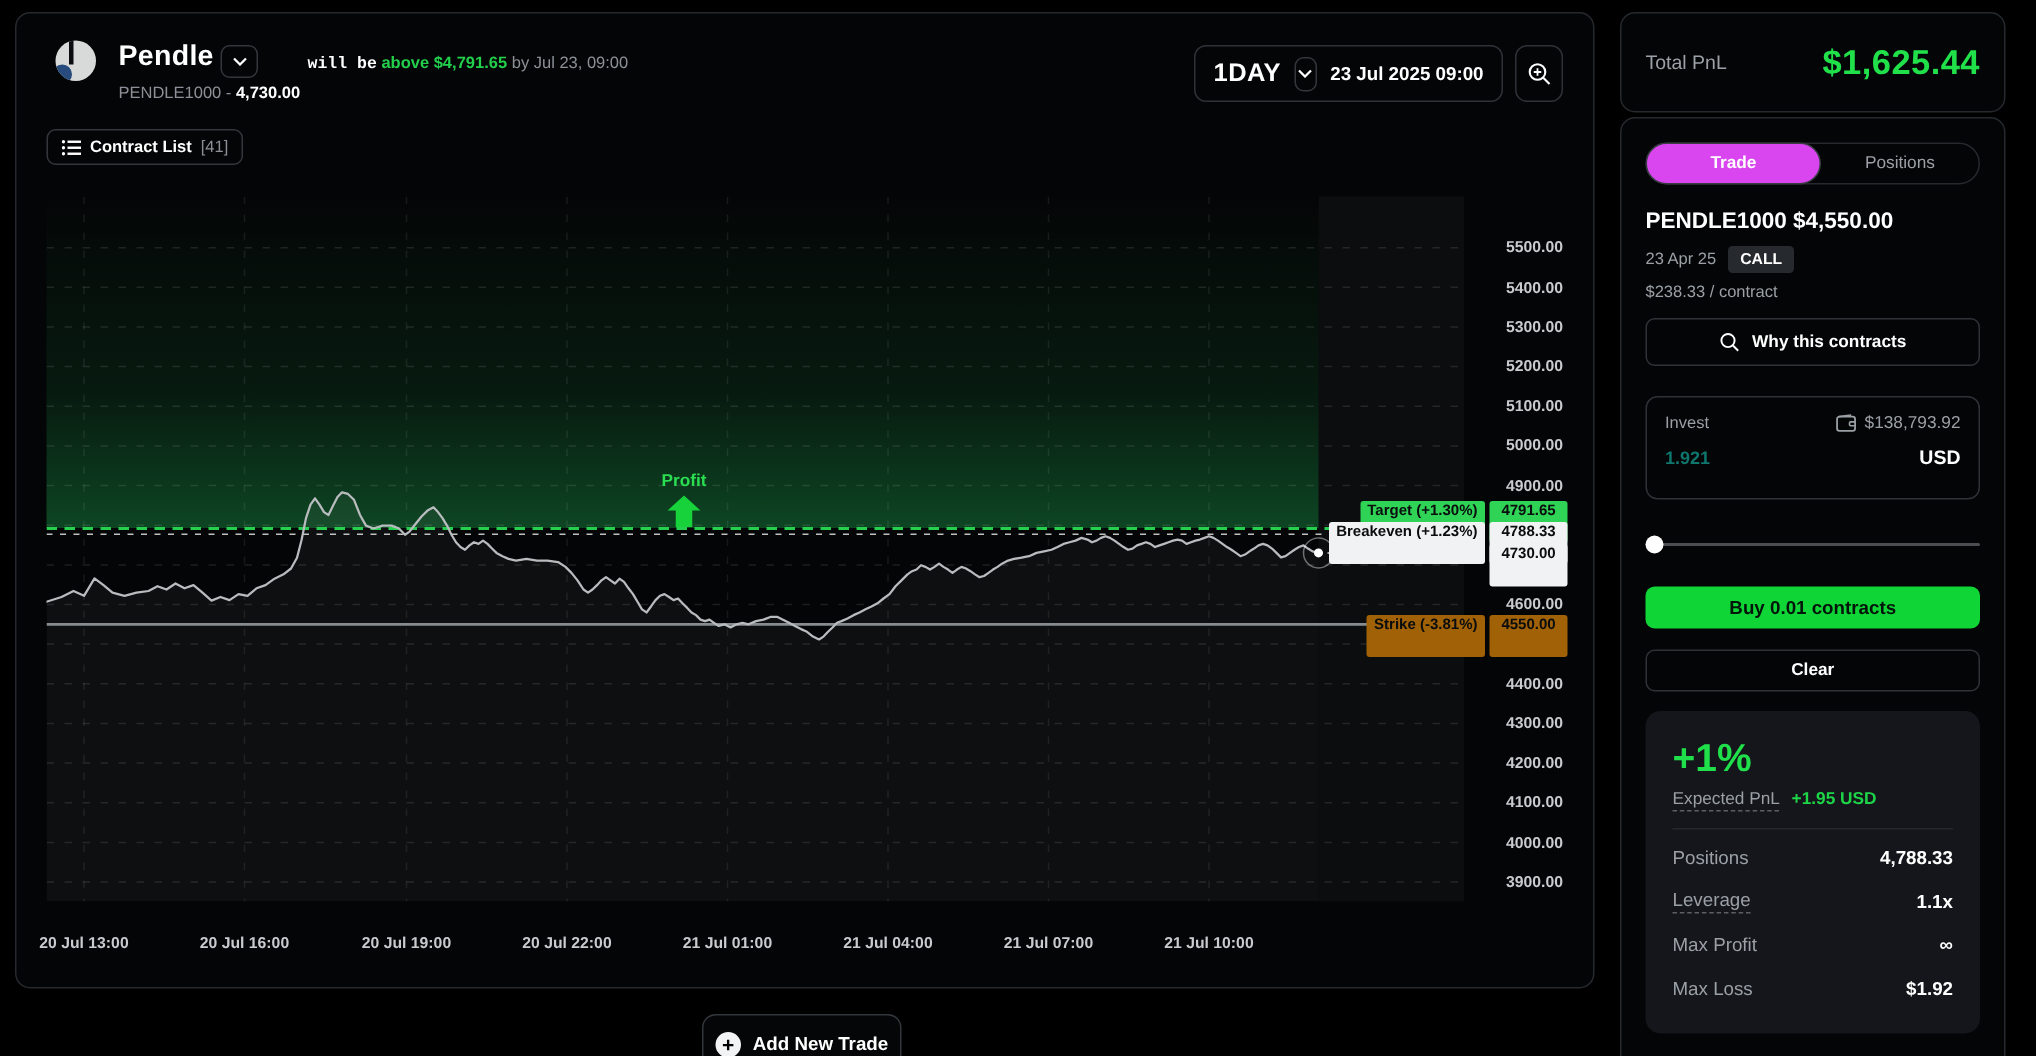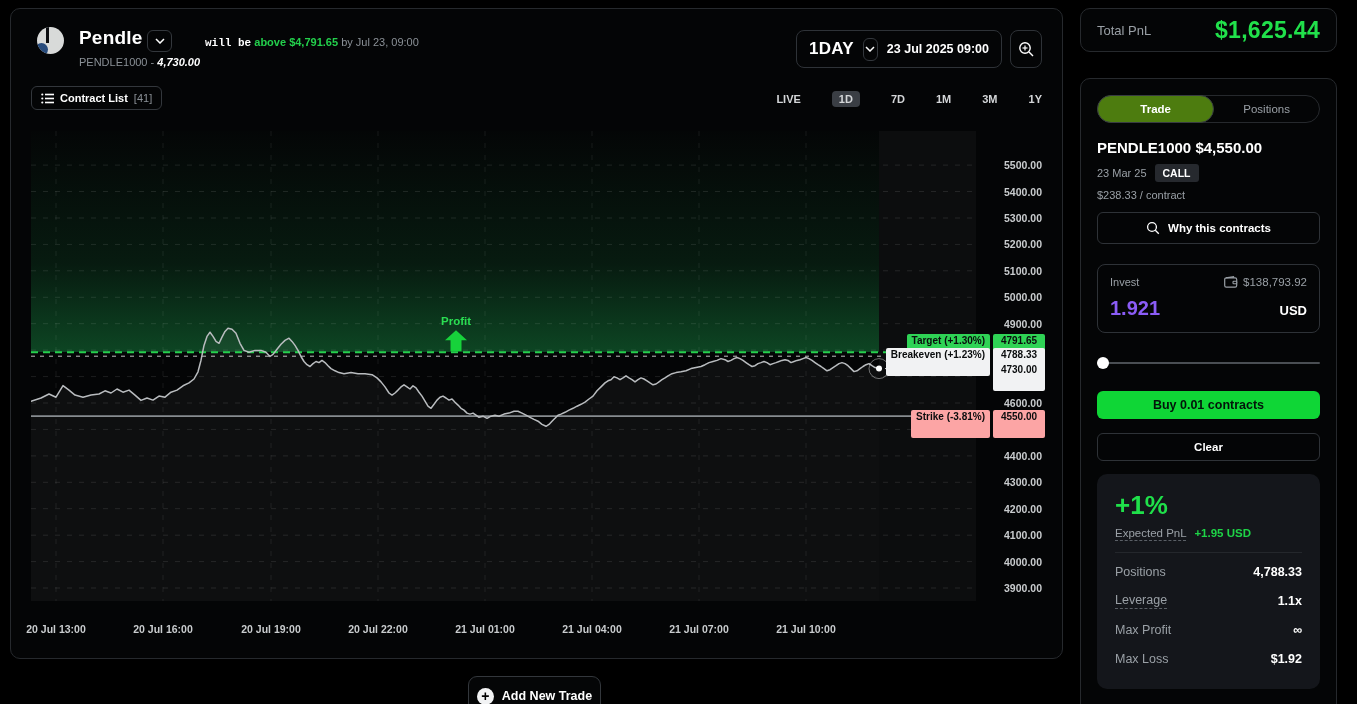--- a/index.html
+++ b/index.html
@@ -7,21 +7,21 @@
   *{box-sizing:border-box;}
   .panel{position:absolute;border:1px solid #26292d;border-radius:10px;background:#040506;}
   
   #chart-panel{left:10px;top:8px;width:1053px;height:651px;padding-left:37px;}
   .avatar{position:absolute;left:26px;top:18px;width:27px;height:27px;border-radius:50%;background:#d8dad9;overflow:hidden;}
   .avatar .slice{position:absolute;left:9px;top:0;width:3px;height:16px;background:#0b0d10;}
   .avatar .dot{position:absolute;left:-2px;bottom:-2px;width:13px;height:13px;border-radius:50%;background:#274b7c;}
   .asset-title{position:absolute;left:68px;top:18px;font-size:19px;font-weight:800;color:#fff;letter-spacing:.2px;}
   .chev-box{position:absolute;left:136px;top:21px;width:25px;height:22px;border:1px solid #33373c;border-radius:6px;display:flex;align-items:center;justify-content:center;cursor:pointer;}
   .asset-sub{position:absolute;left:68px;top:47px;font-size:11px;color:#8b9197;}
-  .asset-sub b{color:#fff;font-weight:700;font-style:italic;}
+  .asset-sub b{color:#fff;font-weight:700;}
   .prediction{position:absolute;left:194px;top:27px;font-size:11px;color:#8b9197;}
   .prediction .w{color:#fff;font-weight:700;font-family:Liberation Mono, monospace;}
   .prediction .g{color:#23d04c;font-weight:700;}
   .tf-box{position:absolute;left:785px;top:21px;width:206px;height:38px;border:1px solid #2e3237;border-radius:8px;display:flex;align-items:center;padding:0 12px;gap:9px;}
   .tf-label{font-size:17px;font-weight:800;color:#fff;letter-spacing:.3px;}
   .tf-chev{width:25px;height:23px;border:1px solid #33373c;border-radius:6px;display:flex;align-items:center;justify-content:center;cursor:pointer;}
   .tf-date{font-size:12.5px;font-weight:700;color:#fff;white-space:nowrap;}
   .zoom-btn{position:absolute;left:999px;top:21px;width:32px;height:38px;border:1px solid #2e3237;border-radius:8px;display:flex;align-items:center;justify-content:center;cursor:pointer;}
   .cl-btn{position:absolute;left:20px;top:77px;height:24px;border:1px solid #33373c;border-radius:6px;display:flex;align-items:center;padding:0 9px;gap:6px;cursor:pointer;}
   .cl-btn span.t{font-size:11px;font-weight:700;color:#fff;}
@@ -34,46 +34,46 @@
   #future-band{position:absolute;top:0;height:470px;background:rgba(255,255,255,0.035);}
   #plot svg{position:absolute;left:0;top:0;}
   #profit-label{position:absolute;width:60px;text-align:center;font-size:11.5px;font-weight:700;color:#2ade52;}
   .ytick{position:absolute;right:20px;width:70px;text-align:right;font-size:10.5px;font-weight:700;color:#c9ccce;}
   .xtick{position:absolute;width:90px;text-align:center;font-size:10.5px;font-weight:700;color:#c9ccce;top:614px;}
   .chip-row{position:absolute;right:17px;display:flex;gap:3px;height:14px;}
   .chip{height:28px;line-height:14px;font-size:10px;font-weight:700;color:#0a0c0d;border-radius:2px;padding:0 5px;white-space:nowrap;}
   .chip.val{width:52px;padding:0;text-align:center;}
   .chip.green{background:#2fd355;}
   .chip.white{background:#f1f2f3;}
-  .chip.gray{background:#fca5a5;}
+  .chip.gray{background:#a16207;}
   #add-chart{position:absolute;left:468px;top:676px;width:133px;height:40px;border:1px solid #33373c;border-radius:9px;background:#050607;display:flex;align-items:center;justify-content:center;gap:8px;cursor:pointer;}
   #add-chart .plus{width:17px;height:17px;border-radius:50%;background:#f2f3f4;color:#000;font-size:14px;font-weight:800;line-height:16px;text-align:center;}
   #add-chart .t{font-size:12.5px;font-weight:700;color:#fff;}
   
-  #pnl-card{left:1080px;top:8px;width:257px;height:44px;display:flex;align-items:center;justify-content:space-between;padding:0 16px;}
+  #pnl-card{left:1080px;top:8px;width:257px;height:67px;display:flex;align-items:center;justify-content:space-between;padding:0 16px;}
   #pnl-card .l{font-size:13px;color:#9aa0a6;}
   #pnl-card .v{font-size:23px;font-weight:700;color:#21e14b;letter-spacing:.3px;}
   #trade-card{left:1080px;top:78px;width:257px;height:640px;padding:16px;}
   .tabs{position:relative;height:28px;border:1px solid #26292d;border-radius:15px;display:flex;}
   .tabs .seg{flex:1;display:flex;align-items:center;justify-content:center;font-size:11.5px;cursor:pointer;}
-  .tabs .seg.active{background:#4d7c0f;border:1px solid #383c42;border-radius:14px;color:#fff;font-weight:700;margin:-1px 0 -1px -1px;flex:1.1;}
+  .tabs .seg.active{background:#d946ef;border:1px solid #383c42;border-radius:14px;color:#fff;font-weight:700;margin:-1px 0 -1px -1px;flex:1.1;}
   .tabs .seg.idle{color:#9aa0a6;}
   .contract-title{margin-top:16px;font-size:15px;font-weight:800;color:#fff;}
   .expiry-row{margin-top:8px;display:flex;align-items:center;gap:8px;}
   .expiry-row .d{font-size:11px;color:#9aa0a6;}
   .badge{background:#26292e;color:#fff;font-size:10.5px;font-weight:700;padding:3px 8px;border-radius:3px;}
   .premium{margin-top:7px;font-size:11px;color:#9aa0a6;}
   .why-btn{margin-top:11px;height:32px;border:1px solid #2e3237;border-radius:6px;display:flex;align-items:center;justify-content:center;gap:8px;cursor:pointer;}
   .why-btn .t{font-size:11.5px;font-weight:700;color:#fff;}
   .invest-box{margin-top:20px;height:69px;border:1px solid #2e3237;border-radius:8px;padding:11px 12px;}
   .invest-box .r1{display:flex;justify-content:space-between;align-items:center;}
   .invest-box .r1 .l{font-size:11px;color:#9aa0a6;}
   .invest-box .r1 .b{font-size:11.5px;color:#9aa0a6;display:flex;align-items:center;gap:5px;}
   .invest-box .r2{display:flex;justify-content:space-between;align-items:baseline;margin-top:9px;}
-  .invest-box .r2 .amt{font-size:20px;font-weight:800;color:#8b5cf6;}
+  .invest-box .r2 .amt{font-size:12px;font-weight:800;color:#0f766e;}
   .invest-box .r2 .cur{font-size:13px;font-weight:800;color:#fff;}
   .slider{position:relative;margin-top:24px;height:12px;cursor:pointer;}
   .slider .track{position:absolute;left:0;right:0;top:5px;height:2px;background:#4a4e53;border-radius:1px;}
   .slider .knob{position:absolute;left:0;top:0;width:12px;height:12px;border-radius:50%;background:#fff;}
   .buy-btn{margin-top:22px;height:28px;border:none;width:100%;border-radius:6px;background:#0fd636;color:#03140a;font-size:12.5px;font-weight:700;cursor:pointer;font-family:inherit;}
   .clear-btn{margin-top:14px;height:28px;border:1px solid #2e3237;width:100%;border-radius:6px;background:transparent;color:#fff;font-size:11.5px;font-weight:700;cursor:pointer;font-family:inherit;}
   .stats-card{margin-top:13px;background:#14161b;border-radius:10px;padding:16px 18px;}
   .stats-card .pct{font-size:26px;font-weight:800;color:#1fe04a;}
   .stats-card .exp{margin-top:6px;font-size:11.5px;}
   .stats-card .exp .l{color:#9aa0a6;border-bottom:1px dashed #5a5f66;padding-bottom:1px;}
@@ -129,28 +129,20 @@
         <rect x="4" y="0.7" width="9" height="1.6" fill="#fff"></rect>
       <circle cx="1.3" cy="5.5" r="1.1" fill="#fff"></circle>
         <rect x="4" y="4.7" width="9" height="1.6" fill="#fff"></rect>
       <circle cx="1.3" cy="9.5" r="1.1" fill="#fff"></circle>
         <rect x="4" y="8.7" width="9" height="1.6" fill="#fff"></rect>
     </svg>
     <span class="t">Contract List</span>
     <span class="c">[41]</span>
   </div>
 
-  <div class="range-row" id="range-row">
-      <div class="range-item">LIVE</div>
-      <div class="range-item active">1D</div>
-      <div class="range-item">7D</div>
-      <div class="range-item">1M</div>
-      <div class="range-item">3M</div>
-      <div class="range-item">1Y</div>
-    </div>
 
   <div id="plot">
     <div id="green-region" style="width: 848px; height: 221.347px;"></div>
     <div id="future-band" style="left: 848px; width: 97px;"></div>
     <svg id="chart-svg" xmlns="http://www.w3.org/2000/svg" width="945" height="470">
         <line x1="0" y1="34.1" x2="945" y2="34.1" stroke="rgba(255,255,255,0.10)" stroke-width="1" stroke-dasharray="5 7"></line>
         <line x1="0" y1="60.5" x2="945" y2="60.5" stroke="rgba(255,255,255,0.10)" stroke-width="1" stroke-dasharray="5 7"></line>
         <line x1="0" y1="87.0" x2="945" y2="87.0" stroke="rgba(255,255,255,0.10)" stroke-width="1" stroke-dasharray="5 7"></line>
         <line x1="0" y1="113.4" x2="945" y2="113.4" stroke="rgba(255,255,255,0.10)" stroke-width="1" stroke-dasharray="5 7"></line>
         <line x1="0" y1="139.8" x2="945" y2="139.8" stroke="rgba(255,255,255,0.10)" stroke-width="1" stroke-dasharray="5 7"></line>
@@ -245,21 +237,21 @@
   <span class="v">$1,625.44</span>
 </div>
 
 <div id="trade-card" class="panel">
   <div class="tabs">
     <div class="seg active">Trade</div>
     <div class="seg idle">Positions</div>
   </div>
   <div class="contract-title">PENDLE1000 $4,550.00</div>
   <div class="expiry-row">
-    <span class="d">23 Mar 25</span>
+    <span class="d">23 Apr 25</span>
     <span class="badge">CALL</span>
   </div>
   <div class="premium">$238.33 / contract</div>
 
   <div class="why-btn">
     <svg width="14" height="14" viewBox="0 0 14 14">
       <circle cx="6" cy="6" r="4.4" fill="none" stroke="#fff" stroke-width="1.3"></circle>
       <line x1="9.3" y1="9.3" x2="12.8" y2="12.8" stroke="#fff" stroke-width="1.3"></line>
     </svg>
     <span class="t">Why this contracts</span>

